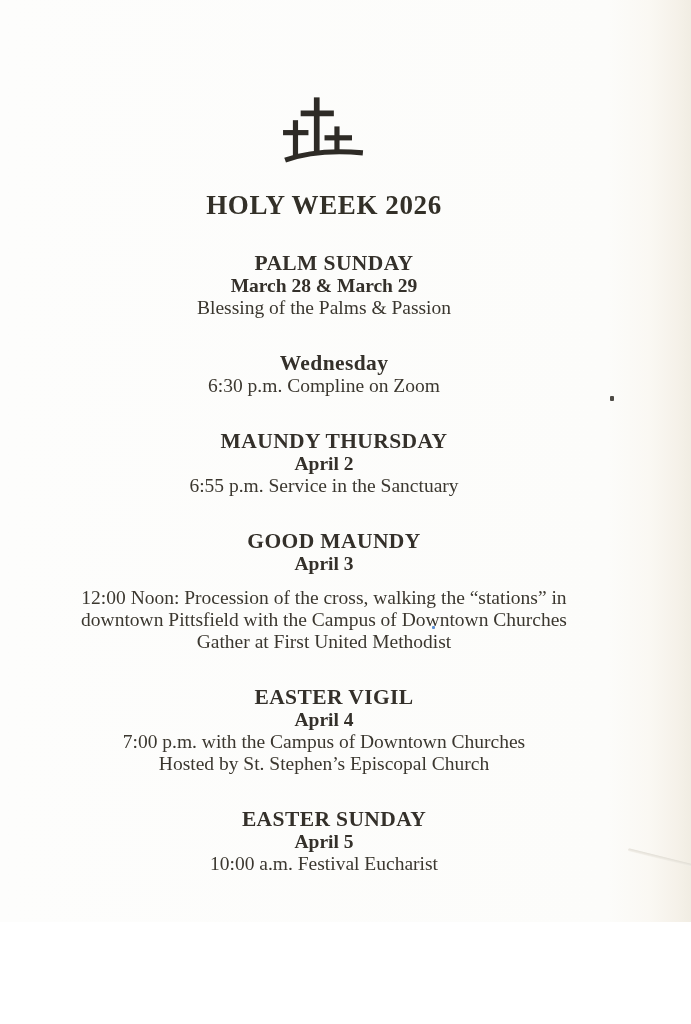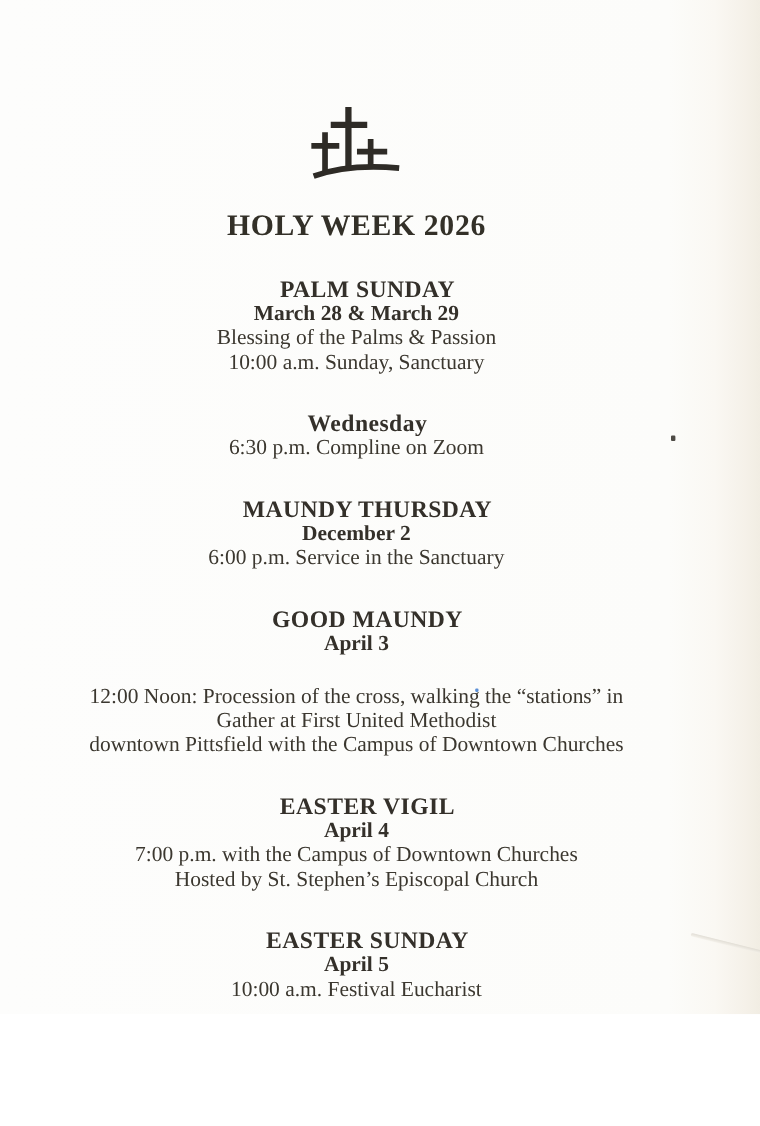--- a/index.html
+++ b/index.html
@@ -43,21 +43,21 @@
     line-height: 22px;
     font-weight: bold;
     color: #34302a;
     text-align: center;
   }
   .section-line {
     font-size: 19.5px;
     line-height: 22px;
     color: #3b372f;
   }
-  .para { margin-top: 26px; }
+  .para { margin-top: 12px; }
   .speck { position: absolute; border-radius: 1px; }
   .speck-dark   { left: 610px; top: 396px; width: 4px;  height: 5px; background: #4d4a45; }
   .speck-blue-1 { left: 432px; top: 626px; width: 3px;  height: 3px; background: #5b8fd6; }
   .speck-blue-2 { left: 623px; top: 970px; width: 7px;  height: 3px; background: #8fb8e2; }
   .speck-blue-3 { left: 631px; top: 955px; width: 2px;  height: 2px; background: #a9c6e4; }
   .crease {
     position: absolute;
     right: -10px;
     bottom: 62px;
     width: 74px;
@@ -87,41 +87,40 @@
 
       <path d="M 3 62.5 Q 34 51.5 78 55.5" stroke-width="5"></path>
     </svg>
 
     <h1 class="page-title">HOLY WEEK 2026</h1>
 
     <div class="section">
       <h2 class="section-heading">PALM SUNDAY</h2>
       <div class="section-date">March 28 &amp; March 29</div>
       <div class="section-line">Blessing of the Palms &amp; Passion</div>
-      <div class="section-line">10:00 a.m. Sunday, Sanctuary</div>
     </div>
 
     <div class="section">
       <h2 class="section-heading">Wednesday</h2>
       <div class="section-line">6:30 p.m. Compline on Zoom</div>
     </div>
 
     <div class="section">
       <h2 class="section-heading">MAUNDY THURSDAY</h2>
-      <div class="section-date">December 2</div>
-      <div class="section-line">6:00 p.m. Service in the Sanctuary</div>
+      <div class="section-date">April 2</div>
+      <div class="section-line">6:55 p.m. Service in the Sanctuary</div>
     </div>
 
     <div class="section">
       <h2 class="section-heading">GOOD MAUNDY</h2>
       <div class="section-date">April 3</div>
       <div class="para">
         <div class="section-line">12:00 Noon: Procession of the cross, walking the “stations” in</div>
+        <div class="section-line">downtown Pittsfield with the Campus of Downtown Churches</div>
         <div class="section-line">Gather at First United Methodist</div>
-        <div class="section-line">downtown Pittsfield with the Campus of Downtown Churches</div>
       </div>
     </div>
 
     <div class="section">
       <h2 class="section-heading">EASTER VIGIL</h2>
       <div class="section-date">April 4</div>
       <div class="section-line">7:00 p.m. with the Campus of Downtown Churches</div>
       <div class="section-line">Hosted by St. Stephen’s Episcopal Church</div>
     </div>
 

